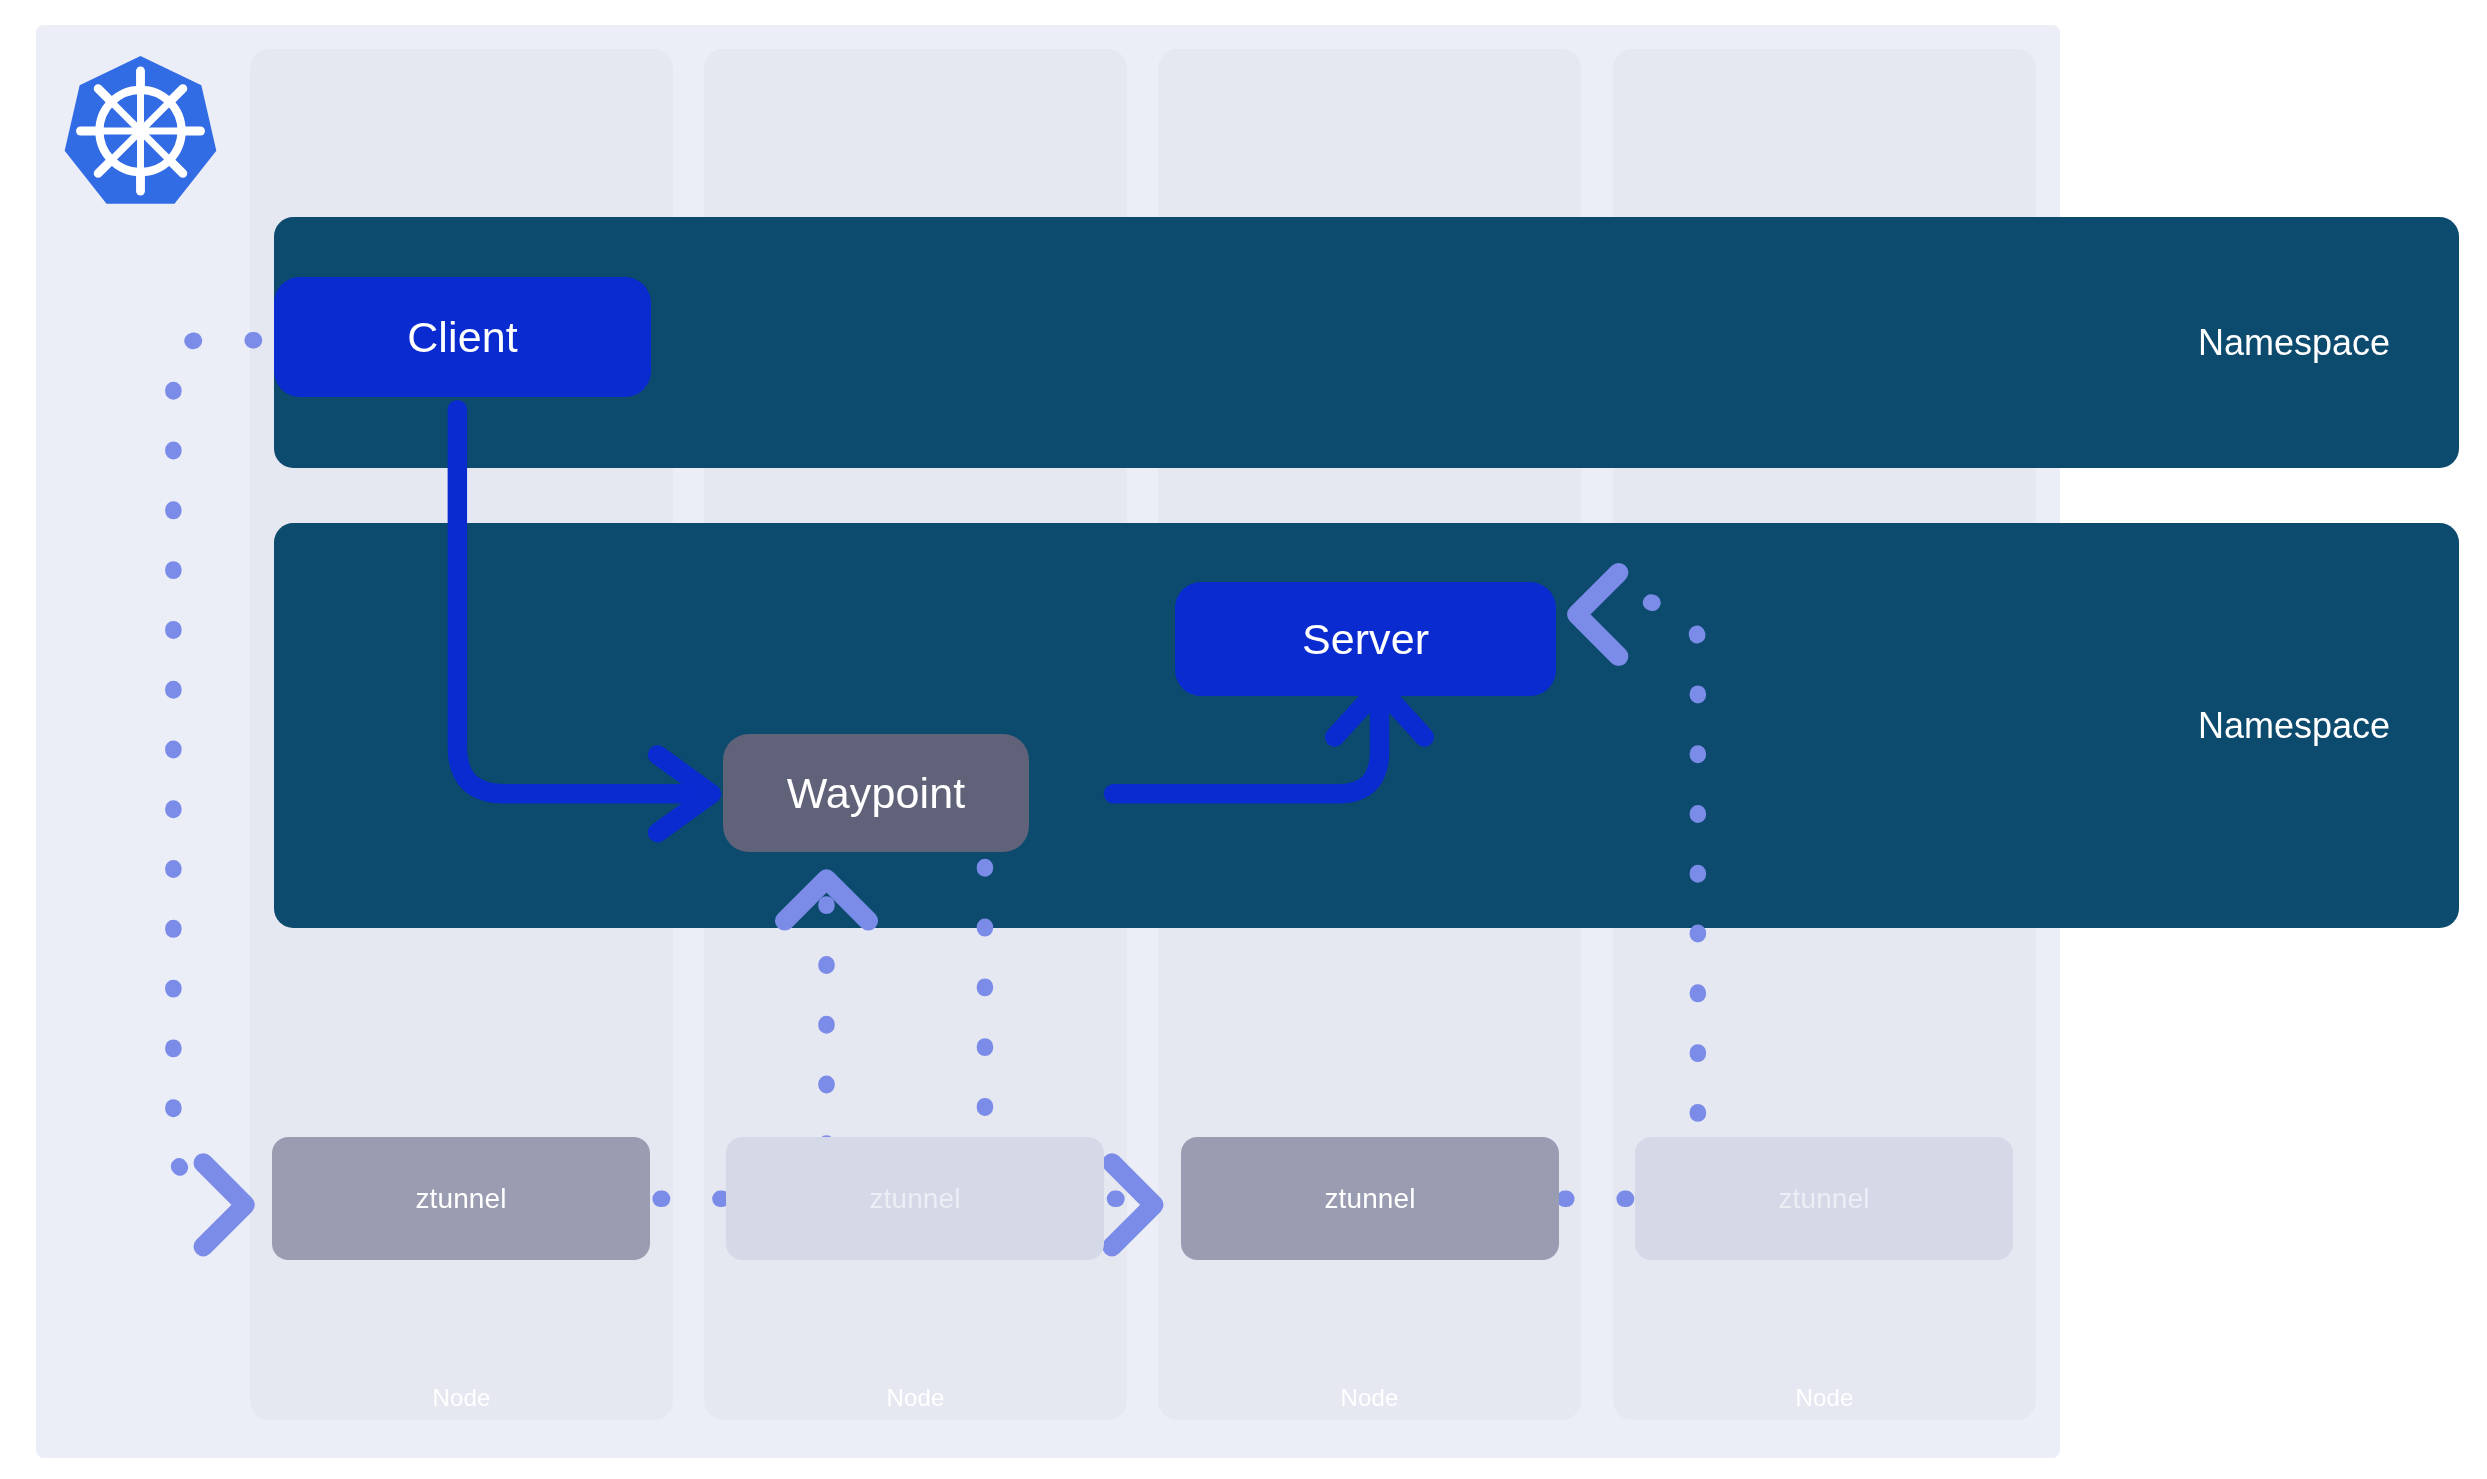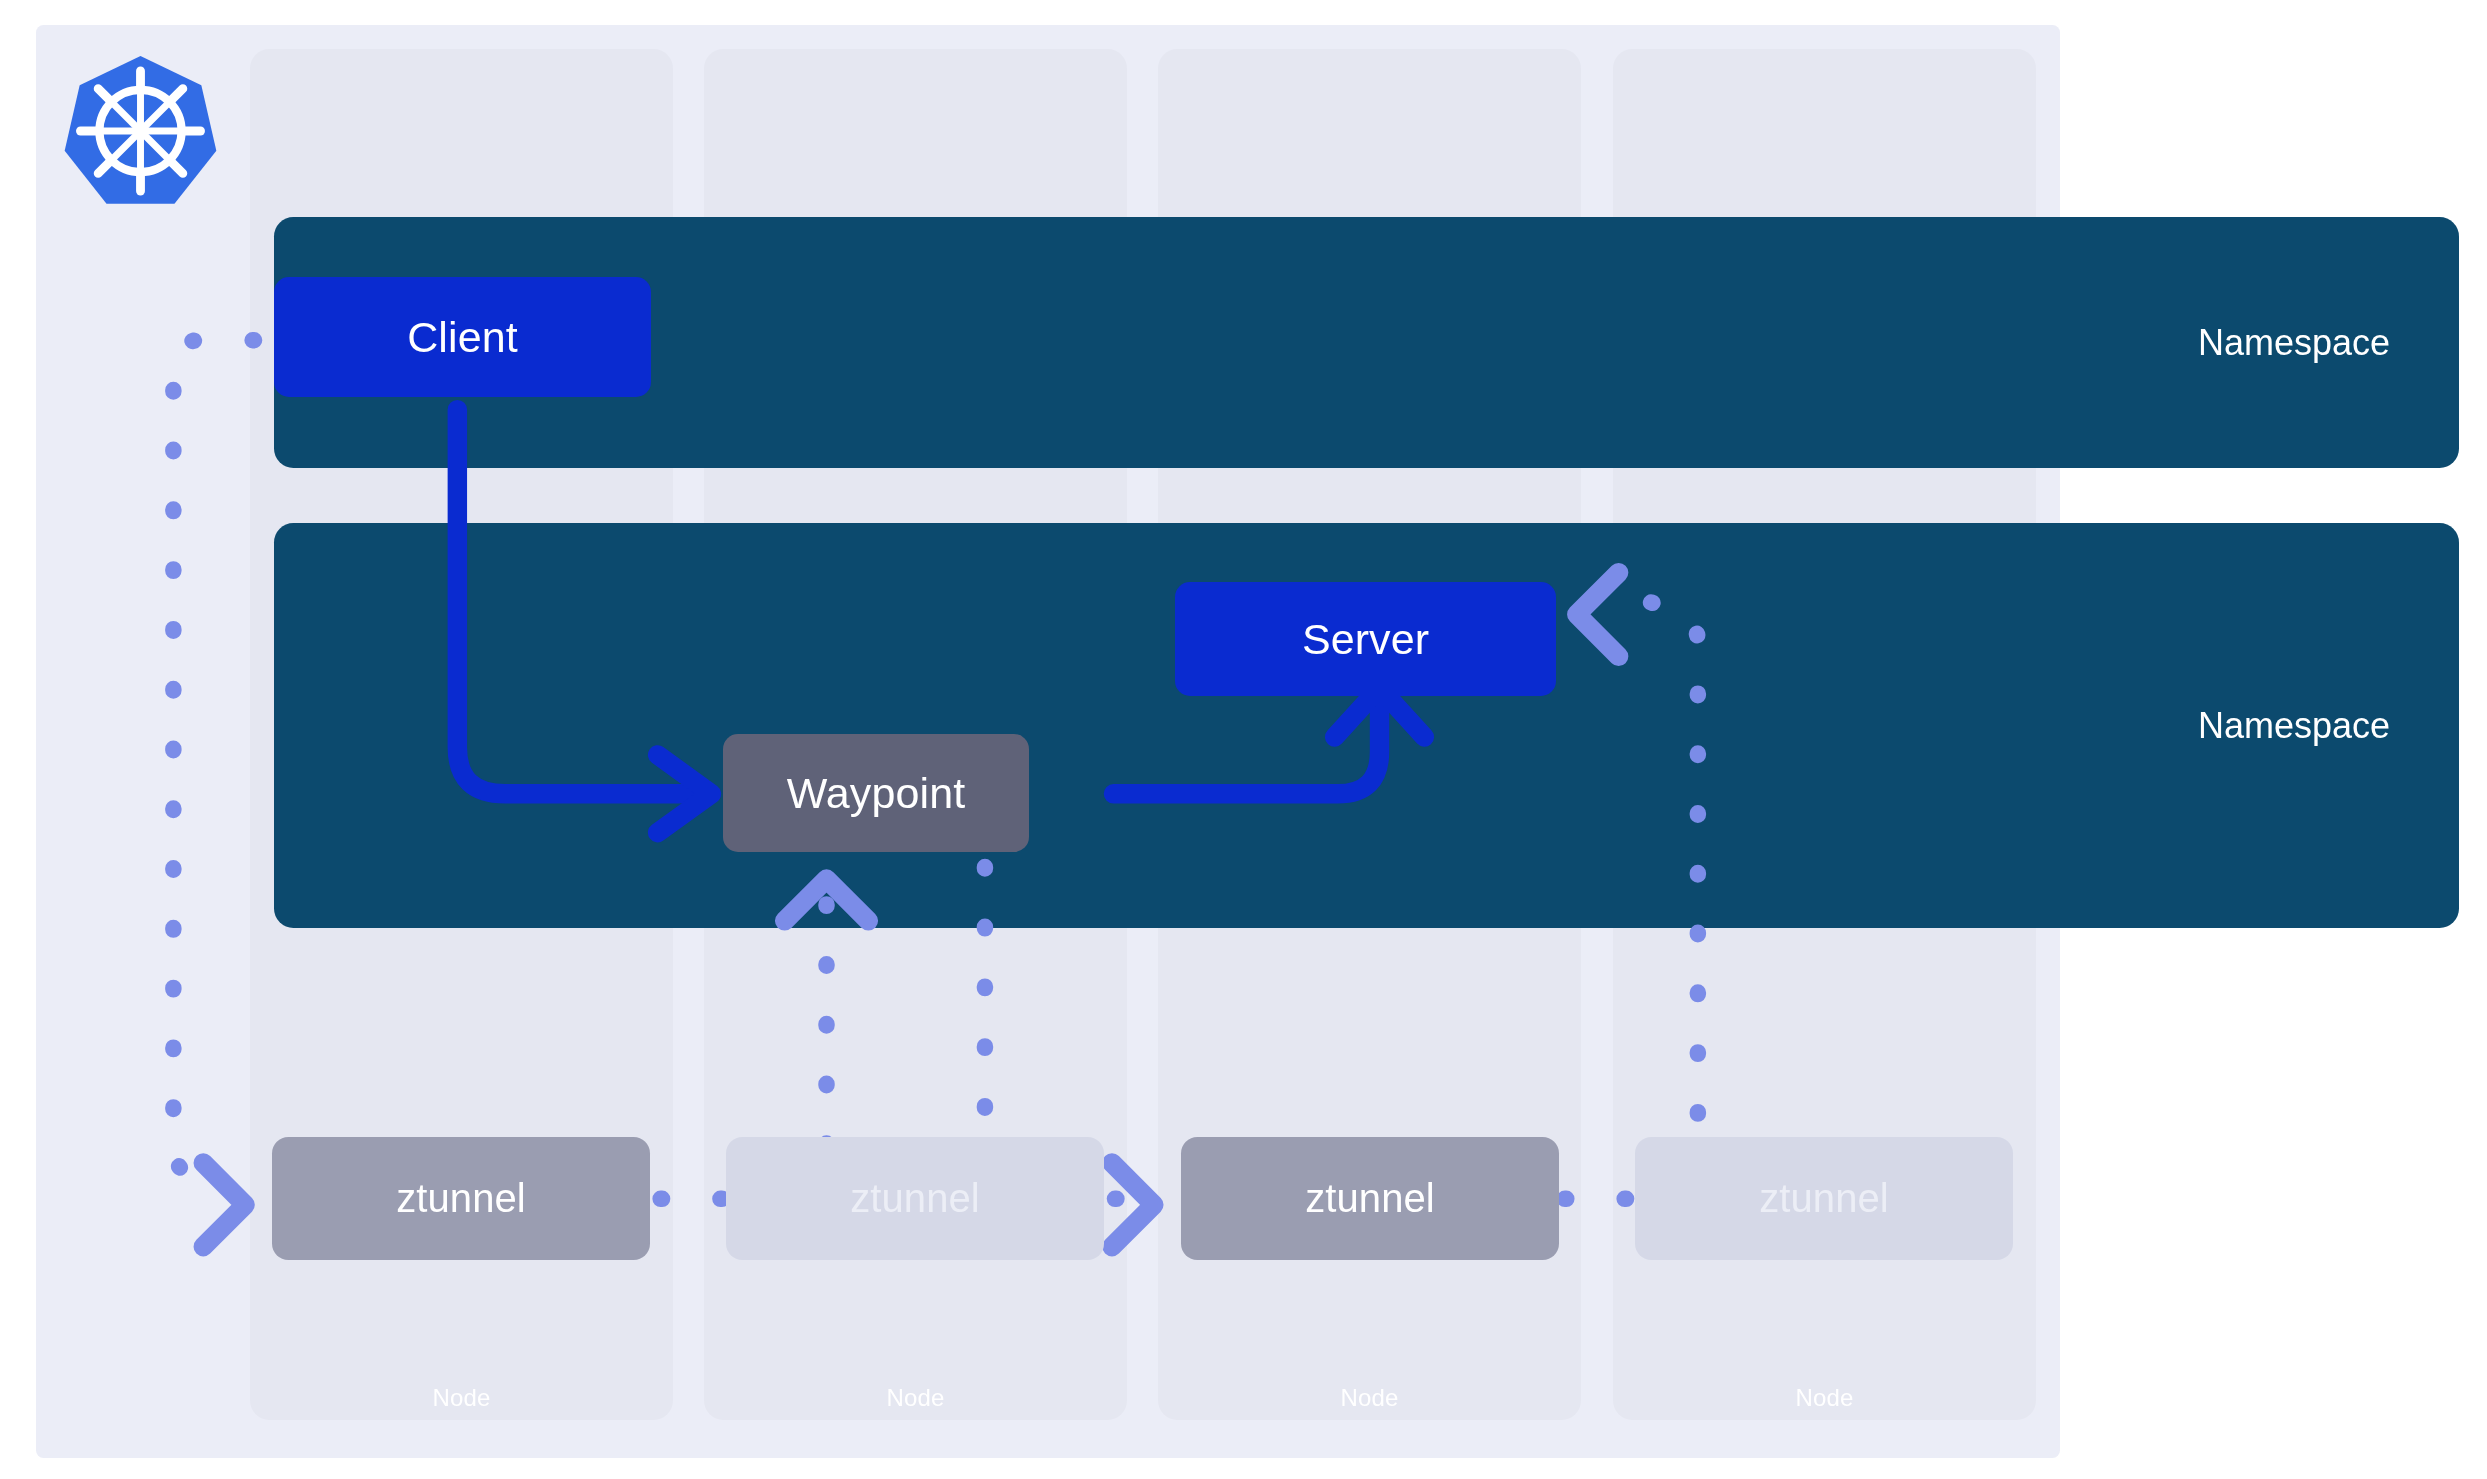--- a/index.html
+++ b/index.html
@@ -79,21 +79,21 @@
     font-weight: 400;
     white-space: nowrap;
   }
 
   
   .wbox {
     position: absolute;
     display: flex;
     align-items: center;
     justify-content: center;
-    border-radius: 15px;
+    border-radius: 26px;
     color: #ffffff;
     font-size: 43px;
     font-weight: 400;
     letter-spacing: 0.1px;
     white-space: nowrap;
   }
   .wbox.client {
     left: 274px; top: 277px;
     width: 377px; height: 120px;
     background: #0a2bd0;
@@ -112,21 +112,21 @@
 
   
   .ztbox {
     position: absolute;
     top: 1137px;
     width: 378px; height: 123px;
     display: flex;
     align-items: center;
     justify-content: center;
     border-radius: 16.4px;
-    font-size: 40px;
+    font-size: 28px;
     font-weight: 400;
     letter-spacing: 0.1px;
   }
   .ztbox.active { background: #9a9db1; color: #ffffff; }
   .ztbox.faded  { background: #d5d8e7; color: #eceef6; }
   .ztbox.z0 { left: 272px; }
   .ztbox.z1 { left: 726px; }
   .ztbox.z2 { left: 1181px; }
   .ztbox.z3 { left: 1635px; }
 

